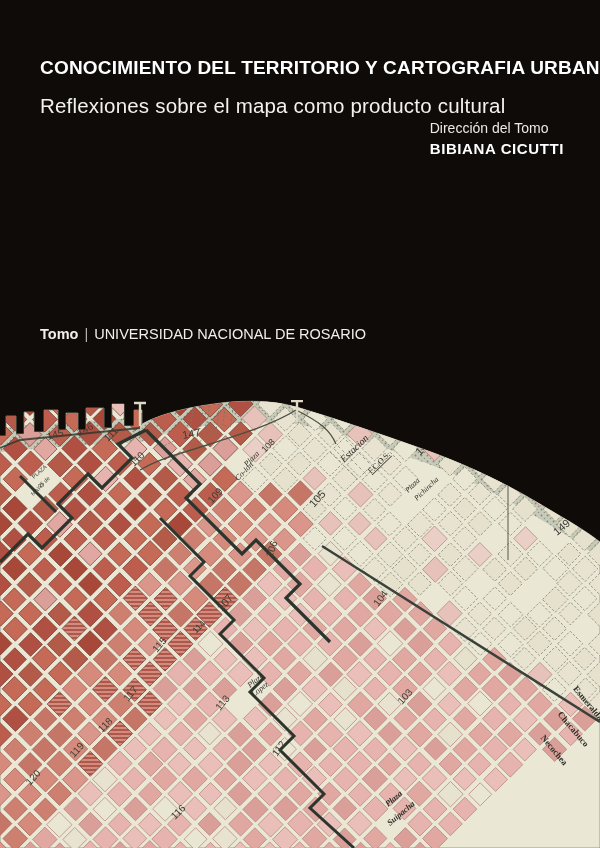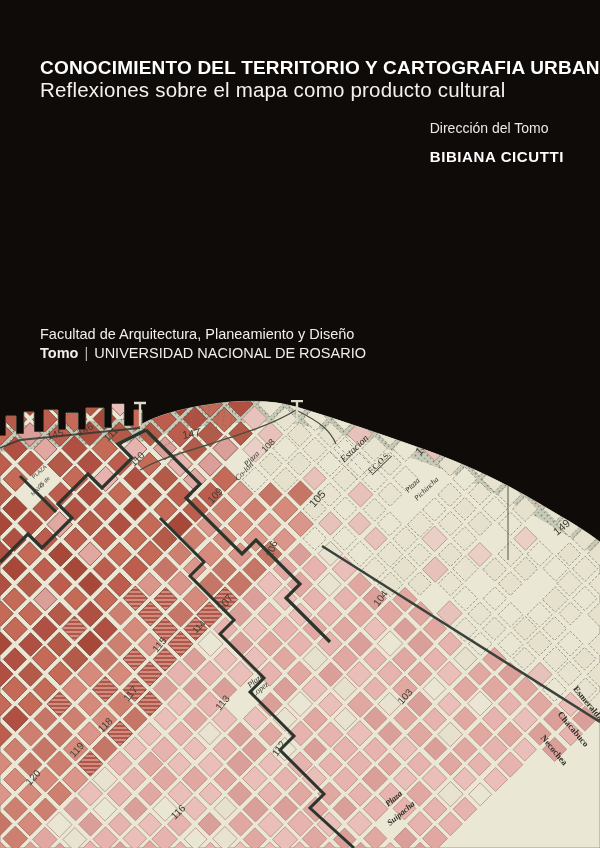--- a/index.html
+++ b/index.html
@@ -1,24 +1,24 @@
 <!DOCTYPE html>
 <html><head>
 <meta charset="utf-8">
 <style>
   html,body{margin:0;padding:0;}
   body{width:600px;height:848px;background:#0e0b08;position:relative;overflow:hidden;
        font-family:"Liberation Sans",sans-serif;}
   .abs{position:absolute;}
   
   .title{left:40px;top:57px;color:#ffffff;font-size:19px;font-weight:700;letter-spacing:.2px;white-space:nowrap;}
-  .subtitle{left:40px;top:78px;color:#f2f1ee;font-size:20.5px;font-weight:400;letter-spacing:.2px;white-space:nowrap;}
+  .subtitle{left:40px;top:94px;color:#f2f1ee;font-size:20.5px;font-weight:400;letter-spacing:.2px;white-space:nowrap;}
   .direction{right:36px;top:120px;text-align:left;color:#eceae5;}
   .direction .lbl{font-size:14px;}
-  .direction .name{font-size:15px;font-weight:700;letter-spacing:.6px;margin-top:12px;color:#ffffff;}
+  .direction .name{font-size:15px;font-weight:700;letter-spacing:.6px;margin-top:4px;color:#ffffff;}
   .series{left:40px;top:325px;color:#f0efeb;font-size:14.5px;line-height:18.5px;}
   .series .b{font-weight:700;}
   .series .sep{color:#b9b7b0;padding:0 6px;}
   
   .map-wrap{left:0;top:400px;width:600px;height:448px;}
   svg{display:block;}
 </style>
 </head>
 <body>
 
@@ -26,21 +26,20 @@
 
   <div class="abs title">CONOCIMIENTO DEL TERRITORIO Y CARTOGRAFIA URBANA</div>
   <div class="abs subtitle">Reflexiones sobre el mapa como producto cultural</div>
 
   <div class="abs direction">
     <div class="lbl">Dirección del Tomo</div>
     <div class="name">BIBIANA CICUTTI</div>
   </div>
 
   <div class="abs series">
-    <div>Facultad de Arquitectura, Planeamiento y Diseño</div>
     <div><span class="b">Tomo</span><span class="sep">|</span><span>UNIVERSIDAD NACIONAL DE ROSARIO</span></div>
   </div>
 
   <div class="abs map-wrap">
     <svg id="mapsvg" width="600" height="448" viewBox="0 0 600 448">
       <defs>
         <clipPath id="land">
           <path id="landpath" d="M0,36 L6,36 L6,16 L16,16 L16,34 L24,34 L24,12 L34,12 L34,32 L44,32 L44,10 L58,10 L58,30 L66,30 L66,13 L78,13 L78,30 L86,30 L86,8 L104,8 L104,28 L112,28 L112,4 L124,4 L124,26 L134,26 L134,10 L142,10 L142,24
           C160,14 190,6 230,2 C260,0 280,2 300,8 C340,20 380,34 420,48 C460,62 500,80 540,104 C565,119 585,130 600,142 L600,448 L0,448 Z"></path>
         </clipPath>

